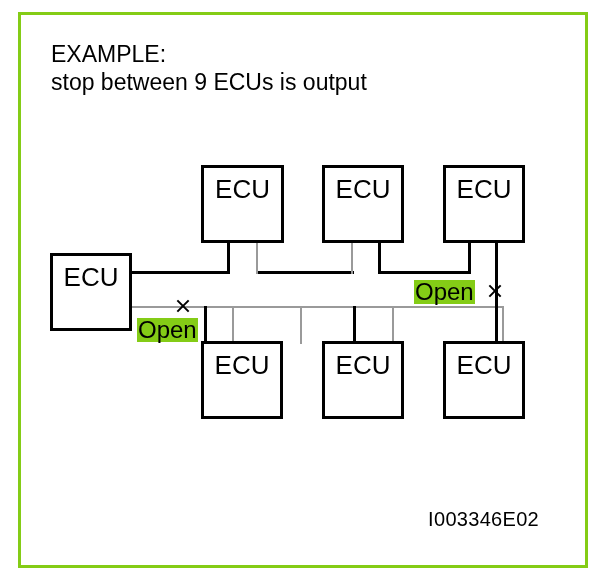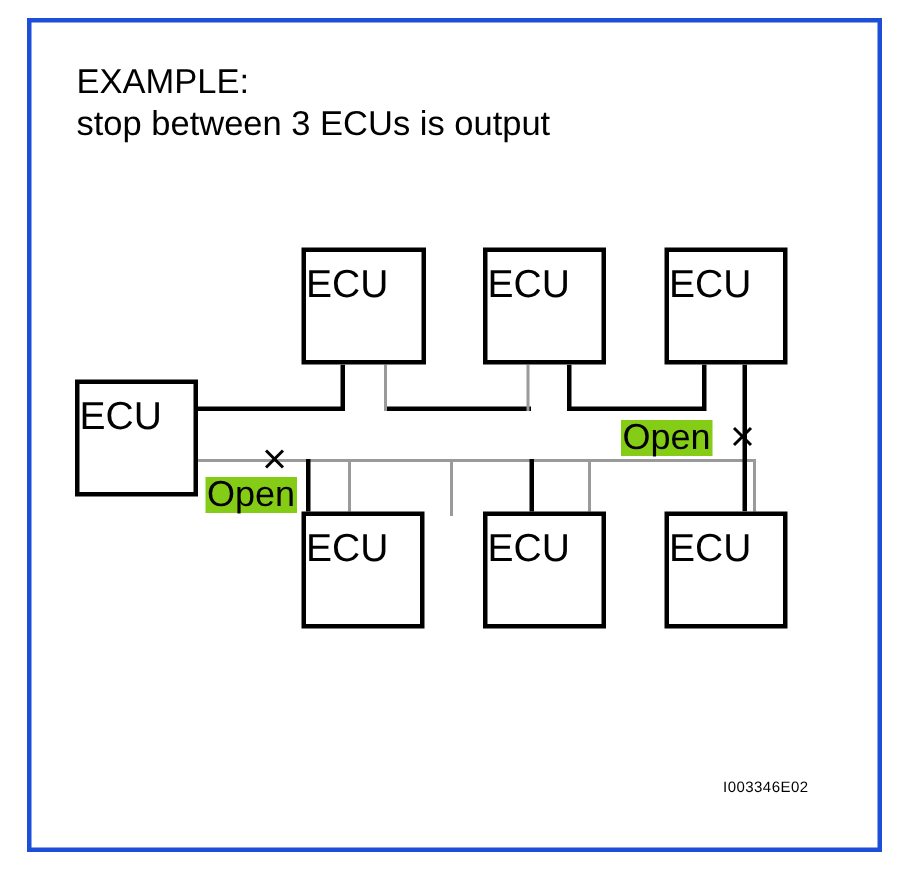--- a/index.html
+++ b/index.html
@@ -4,21 +4,21 @@
 <style>
   html,body{margin:0;padding:0;background:#ffffff;}
   body{
     width:608px;height:588px;position:relative;overflow:hidden;
     font-family:"Liberation Sans", sans-serif;
     color:#000000;
   }
 
   .frame{
     position:absolute;left:18px;top:12px;width:570px;height:556px;
-    border:3px solid #1d4ed8;box-sizing:border-box;background:#ffffff;
+    border:3px solid #84cc16;box-sizing:border-box;background:#ffffff;
   }
 
   .caption{
     position:absolute;left:30px;top:26px;width:470px;
     line-height:1.18;
   }
   .caption .line{
     display:block;
     font-size:23px;
     letter-spacing:0px;
@@ -32,21 +32,21 @@
   
   .ecu{
     position:absolute;
     border:3px solid #000000;
     background:#ffffff;
     box-sizing:border-box;
     z-index:5;
   }
   .ecu .lbl{
     position:absolute;left:0;right:0;top:8px;
-    text-align:left;
+    text-align:center;
     font-size:26px;
     line-height:1;
     white-space:nowrap;
   }
 
   
   .wire{position:absolute;background:#000000;z-index:2;}
   .wire.h{height:3px;}
   .wire.v{width:3px;}
   .wire.light{background:#9a9a9a;}
@@ -67,31 +67,31 @@
   .xmark::after{transform:translateX(-50%) rotate(-45deg);}
 
   .openlbl{
     position:absolute;z-index:9;
     font-size:24px;line-height:1;white-space:nowrap;
     background:#84cc16;padding:0 1px;
   }
 
   .refcode{
     position:absolute;right:46px;bottom:34px;
-    font-size:10px;letter-spacing:0.3px;white-space:nowrap;
+    font-size:20px;letter-spacing:0.3px;white-space:nowrap;
   }
 </style>
 </head>
 <body>
 
 <div class="frame">
 
   <div class="caption">
     <span class="line l1">EXAMPLE:</span>
-    <span class="line l3">stop between 3 ECUs is output</span>
+    <span class="line l3">stop between 9 ECUs is output</span>
   </div>
 
   <div class="refcode">I003346E02</div>
 </div>
 
 <div class="diagram">
 
   <div class="wire h" style="left:132px;top:271px;width:98px;"></div>
   <div class="wire h" style="left:256px;top:271px;width:98px;"></div>
   <div class="wire h" style="left:378px;top:271px;width:92px;"></div>

